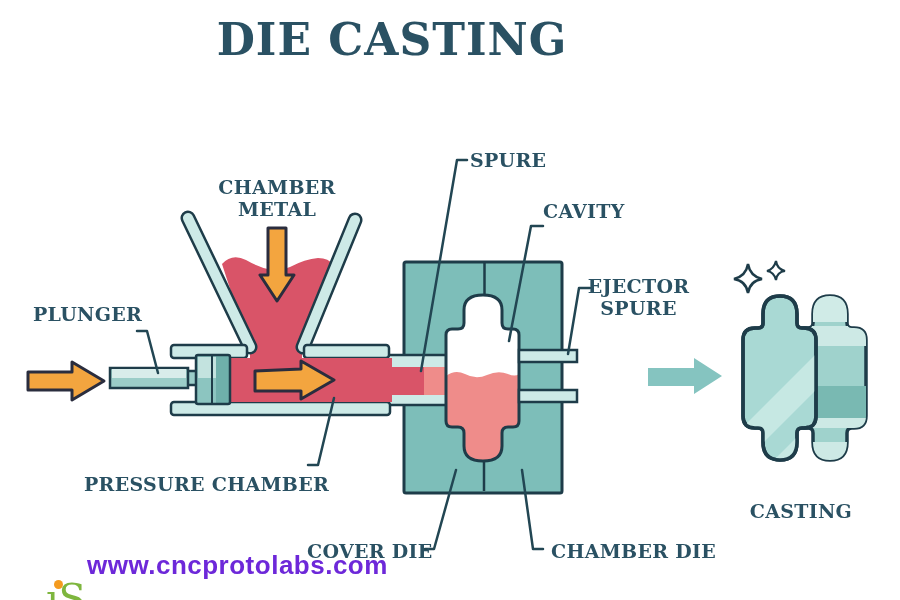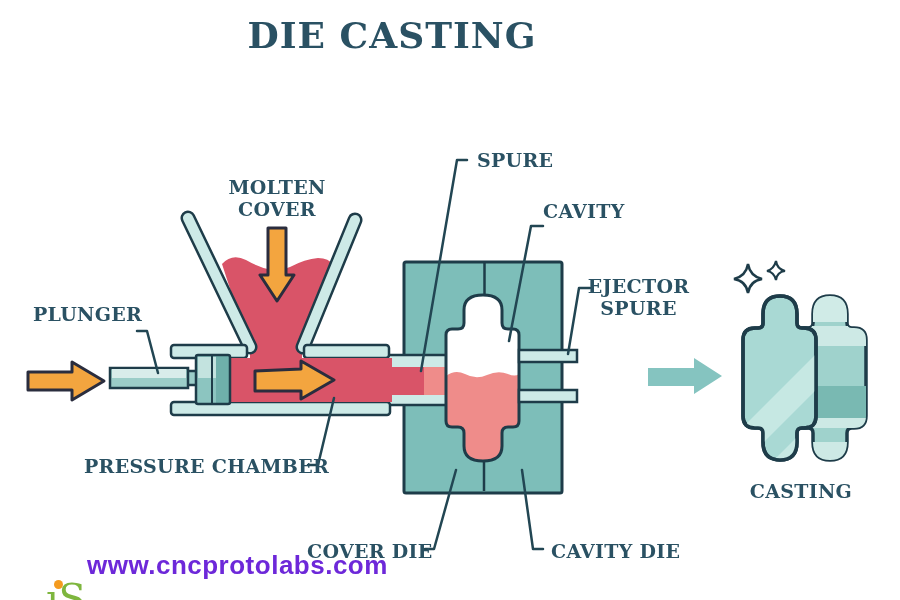--- a/index.html
+++ b/index.html
@@ -1,31 +1,31 @@
 <!DOCTYPE html>
 <html><head>
 <meta charset="utf-8">
 <style>
   html,body{margin:0;padding:0;background:#fff;}
   #stage{position:relative;width:900px;height:600px;background:#ffffff;overflow:hidden;
          font-family:"DejaVu Serif", serif;}
   #diagram-svg{position:absolute;left:0;top:0;width:900px;height:600px;}
   .title{position:absolute;left:0;top:14px;width:784px;text-align:center;
-         font-size:36px;font-weight:bold;color:#2a5163;letter-spacing:1px;}
+         font-size:44px;font-weight:bold;color:#2a5163;letter-spacing:1px;}
   .lbl{position:absolute;font-size:19px;font-weight:bold;color:#2a5163;letter-spacing:0.3px;line-height:22px;}
   .lbl.center{text-align:center;}
   .lbl-molten{left:217px;top:176px;width:120px;}
   .lbl-plunger{left:33px;top:303px;}
-  .lbl-spure{left:470px;top:149px;margin-left:7px;}
+  .lbl-spure{left:470px;top:149px;}
   .lbl-cavity{left:543px;top:200px;}
   .lbl-ejector-pins{left:581px;top:275px;width:115px;}
-  .lbl-pressure{left:84px;top:455px;}
+  .lbl-pressure{left:84px;top:473px;}
   .lbl-cover-die{left:307px;top:540px;}
   .lbl-ejector-die{left:551px;top:540px;}
-  .lbl-casting{left:745px;top:480px;width:112px;}
+  .lbl-casting{left:745px;top:500px;width:112px;}
   .footer-logo{position:absolute;left:46px;top:538px;font-size:40px;line-height:1;
                color:#7eb63e;font-family:"DejaVu Serif",serif;margin-top:40px;}
   .footer-logo .dot{position:absolute;left:8px;top:2px;width:9px;height:9px;border-radius:50%;
                     background:#f49b1f;}
   .footer-site{position:absolute;left:87px;top:550px;font-size:26px;font-weight:bold;
                color:#6d28d9;font-family:"Liberation Sans",sans-serif;letter-spacing:0.5px;}
 </style>
 </head>
 <body>
 
@@ -134,28 +134,28 @@
     <path d="M648 368 L694 368 L694 358 L722 376 L694 394 L694 386 L648 386 Z" fill="#85c4c0"></path>
 
     <g fill="#ffffff" stroke="#1e3c49">
       <path stroke-width="2.5" d="M748 264 Q750 276 762 279 Q750 281 748 293 Q746 281 734 279 Q746 276 748 264 Z"></path>
       <path stroke-width="2.2" d="M776 261 Q777 269 785 271 Q777 272 776 280 Q774 272 767 271 Q774 269 776 261 Z"></path>
     </g>
   </svg>
 
   <div class="title">DIE CASTING</div>
 
-  <div class="lbl lbl-molten center">MOLTEN COVER</div>
+  <div class="lbl lbl-molten center">CHAMBER METAL</div>
   <div class="lbl lbl-plunger">PLUNGER</div>
   <div class="lbl lbl-spure">SPURE</div>
   <div class="lbl lbl-cavity">CAVITY</div>
   <div class="lbl lbl-ejector-pins center">EJECTOR SPURE</div>
   <div class="lbl lbl-pressure">PRESSURE CHAMBER</div>
   <div class="lbl lbl-cover-die">COVER DIE</div>
-  <div class="lbl lbl-ejector-die">CAVITY DIE</div>
+  <div class="lbl lbl-ejector-die">CHAMBER DIE</div>
   <div class="lbl lbl-casting center">CASTING</div>
 
   <div class="footer-logo">
     <span class="dot"></span>
     <span>ȷS</span>
   </div>
   <div class="footer-site">www.cncprotolabs.com</div>
 
 </div>
 

